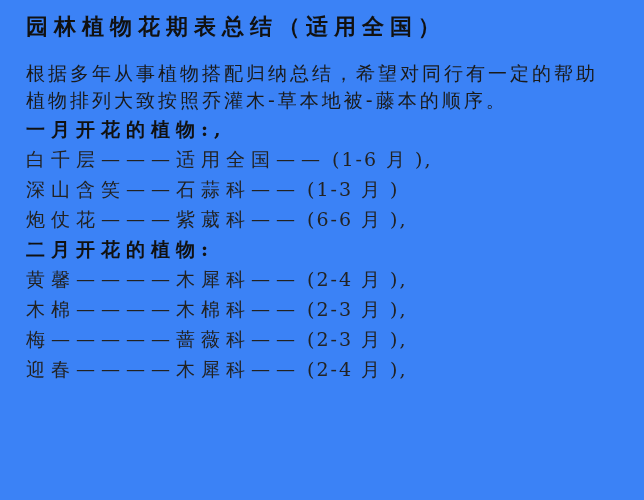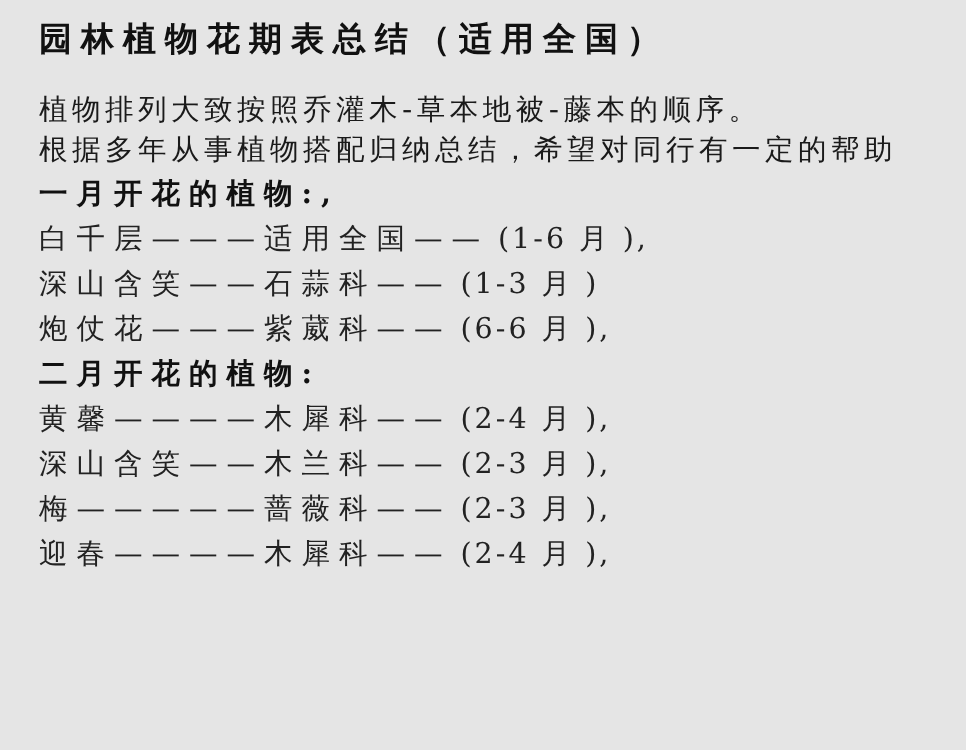--- a/index.html
+++ b/index.html
@@ -4,21 +4,21 @@
 <style>
   html, body {
     margin: 0;
     padding: 0;
     background: #ffffff;
   }
   .page {
     position: relative;
     width: 644px;
     height: 500px;
-    background: #e5e5e5;
+    background: #3b82f6;
     box-sizing: border-box;
     padding: 12px 10px 0 26px;
     overflow: hidden;
     color: #1a1a1a;
   }
   .title {
     margin: 0;
     font-family: "DejaVu Sans", "Liberation Sans", sans-serif;
     font-size: 22px;
     font-weight: bold;
@@ -59,43 +59,43 @@
   }
 </style>
 </head>
 <body>
 
 <div class="page">
 
   <h1 class="title">园林植物花期表总结（适用全国）</h1>
 
   <div class="intro">
+    <div class="intro-line">根据多年从事植物搭配归纳总结，希望对同行有一定的帮助</div>
     <div class="intro-line">植物排列大致按照乔灌木-草本地被-藤本的顺序。</div>
-    <div class="intro-line">根据多年从事植物搭配归纳总结，希望对同行有一定的帮助</div>
   </div>
 
   <div class="flower-list">
 
     <div class="section">
       <div class="section-heading">一月开花的植物:,</div>
 
       <div class="plant-row"><span class="plant-name">白千层</span><span class="pad">———</span><span class="family">适用全国</span><span class="pad">——</span><span class="period">(1-6 月 ),</span></div>
 
       <div class="plant-row"><span class="plant-name">深山含笑</span><span class="pad">——</span><span class="family">石蒜科</span><span class="pad">——</span><span class="period">(1-3 月 )</span></div>
 
       <div class="plant-row"><span class="plant-name">炮仗花</span><span class="pad">———</span><span class="family">紫葳科</span><span class="pad">——</span><span class="period">(6-6 月 ),</span></div>
     </div>
 
     <div class="section">
       <div class="section-heading">二月开花的植物:</div>
 
       <div class="plant-row"><span class="plant-name">黄馨</span><span class="pad">————</span><span class="family">木犀科</span><span class="pad">——</span><span class="period">(2-4 月 ),</span></div>
 
+      <div class="plant-row"><span class="plant-name">木棉</span><span class="pad">————</span><span class="family">木棉科</span><span class="pad">——</span><span class="period">(2-3 月 ),</span></div>
 
-      <div class="plant-row"><span class="plant-name">深山含笑</span><span class="pad">——</span><span class="family">木兰科</span><span class="pad">——</span><span class="period">(2-3 月 ),</span></div>
 
 
       <div class="plant-row"><span class="plant-name">梅</span><span class="pad">—————</span><span class="family">蔷薇科</span><span class="pad">——</span><span class="period">(2-3 月 ),</span></div>
 
       <div class="plant-row"><span class="plant-name">迎春</span><span class="pad">————</span><span class="family">木犀科</span><span class="pad">——</span><span class="period">(2-4 月 ),</span></div>
     </div>
 
   </div>
 </div>
 

